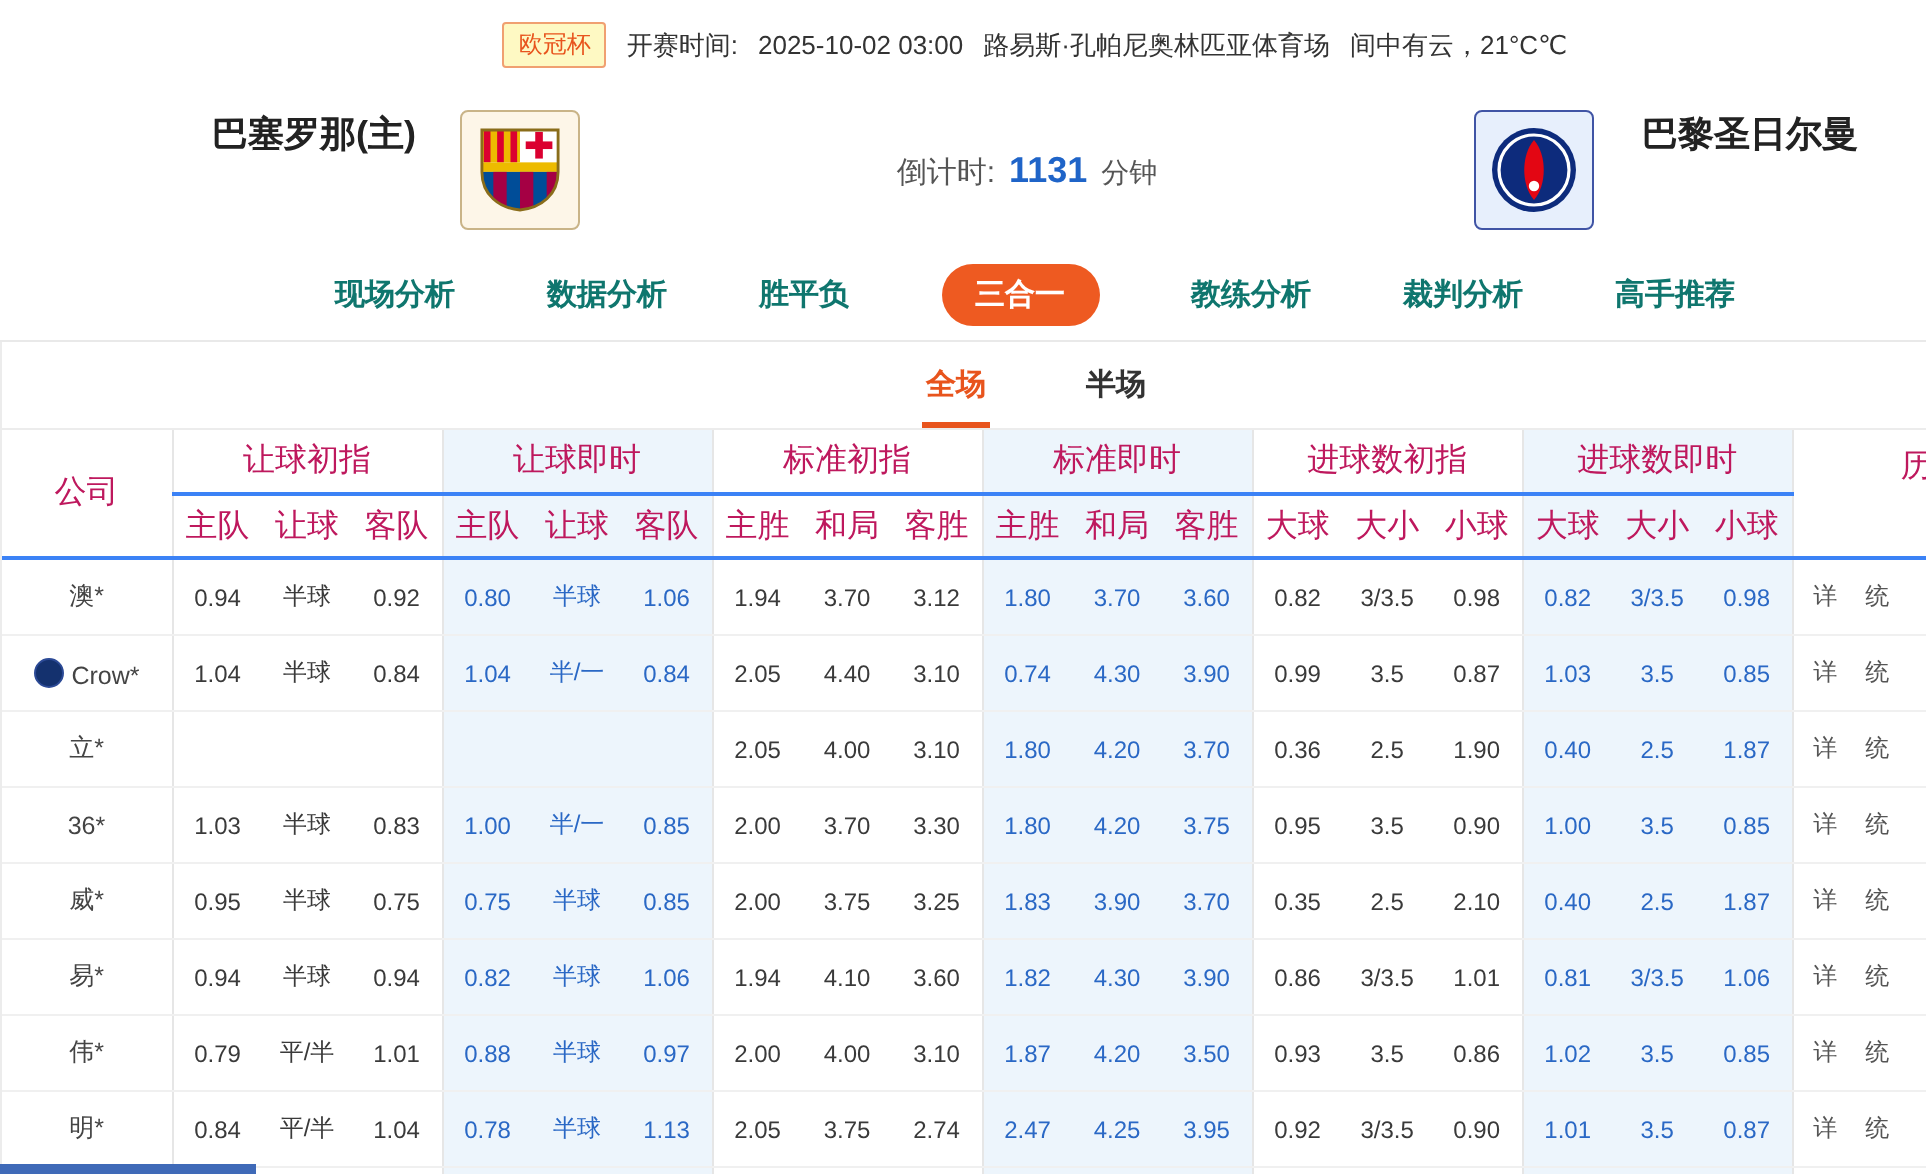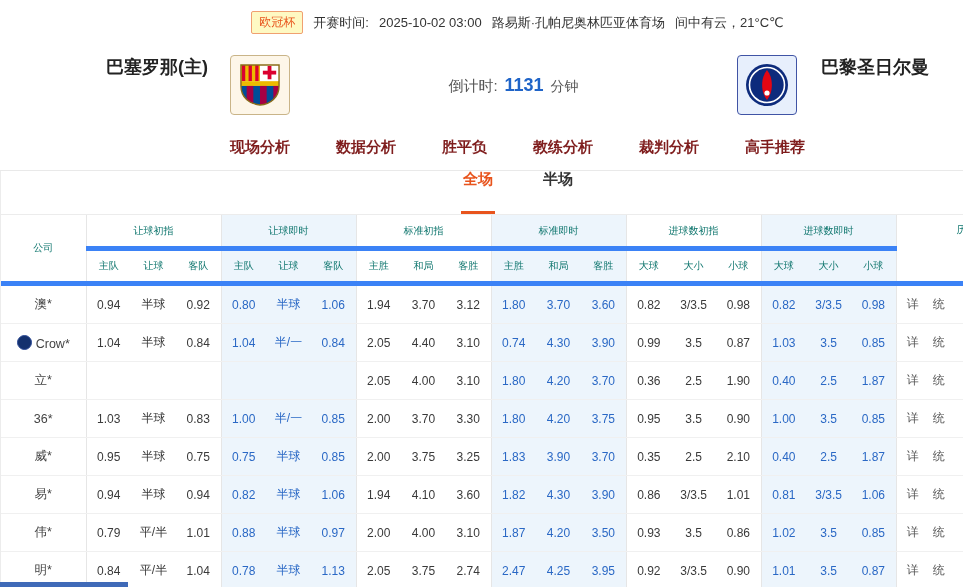--- a/index.html
+++ b/index.html
@@ -23,36 +23,36 @@
   .crest-box{width:58px;height:58px;border-radius:4px;display:flex;align-items:center;justify-content:center;flex:0 0 auto}
   .crest-box.barca{background:#fdf6e8;border:1px solid #c9b488}
   .crest-box.psg{background:#e7effc;border:1px solid #4054a5}
   .countdown{display:flex;align-items:flex-end;gap:7px;font-size:15px;color:#555;white-space:nowrap}
   .cd-num{font-size:18px;font-weight:bold;color:#1f64c8}
   .cd-unit{font-size:14px;color:#555}
 
   
   .main-nav{height:45px;display:flex;align-items:center;justify-content:center;gap:46px;
     border-bottom:1px solid #e9e9e9;font-size:15px;font-weight:600}
-  .nav-item{cursor:pointer;color:#7f1d1d;white-space:nowrap}
+  .nav-item{cursor:pointer;color:#0f766e;white-space:nowrap}
   .nav-item.active{background:#ee5a21;color:#fff;padding:6px 17px;border-radius:17px}
 
   
   .content{position:relative;border-left:1px solid #ececec}
   .subtabs{height:43px;display:flex;align-items:flex-end;justify-content:center;gap:46px;font-size:15px;font-weight:bold}
-  .subtab{cursor:pointer;padding:0 2px 22px;border-bottom:3px solid transparent;color:#333}
+  .subtab{cursor:pointer;padding:0 2px 9px;border-bottom:3px solid transparent;color:#333}
   .subtab.active{color:#e8541d;border-bottom-color:#e8541d}
 
   
   .table-wrap{width:1035px;border-top:1px solid #ececec}
   table{border-collapse:collapse;table-layout:fixed;width:1035px;font-size:12px}
   th,td{text-align:center;font-weight:normal;overflow:hidden;white-space:nowrap}
   thead tr:first-child th{height:29px}
   thead tr:last-child th{height:28px}
-  thead th{color:#0f766e;border-bottom:5px solid #3b82f6;font-size:10px}
+  thead th{color:#be185d;border-bottom:2px solid #3b82f6;font-size:16px}
   .history-h{vertical-align:top;padding-top:8px}
   tbody td{height:35px;border-bottom:1px solid #f0f0f0;color:#3a3a3a}
   .live{background:#edf5fc}
   tbody td.live{color:#2a68c5}
   .group-start{border-left:1px solid #e6e6e6}
   .company-h,.company-c{border-right:1px solid #e6e6e6}
   .company-c{color:#444;font-size:12.5px}
   .company-icon{display:inline-block;width:13px;height:13px;border-radius:50%;background:#14316e;
     border:1px solid #2c4a96;vertical-align:-2px;margin-right:4px}
   .history-c{text-align:left;padding-left:10px}
@@ -120,20 +120,21 @@
         </span>
         <span class="team-name">巴黎圣日尔曼</span>
       </div>
     </div>
   </header>
 
   <nav class="main-nav">
       <div class="nav-item">现场分析</div>
       <div class="nav-item">数据分析</div>
       <div class="nav-item">胜平负</div>
+      <div class="nav-item active">三合一</div>
       <div class="nav-item">教练分析</div>
       <div class="nav-item">裁判分析</div>
       <div class="nav-item">高手推荐</div>
     </nav>
 
   <section class="content">
     <div class="subtabs">
         <div class="subtab active">全场</div>
         <div class="subtab">半场</div>
       </div>

